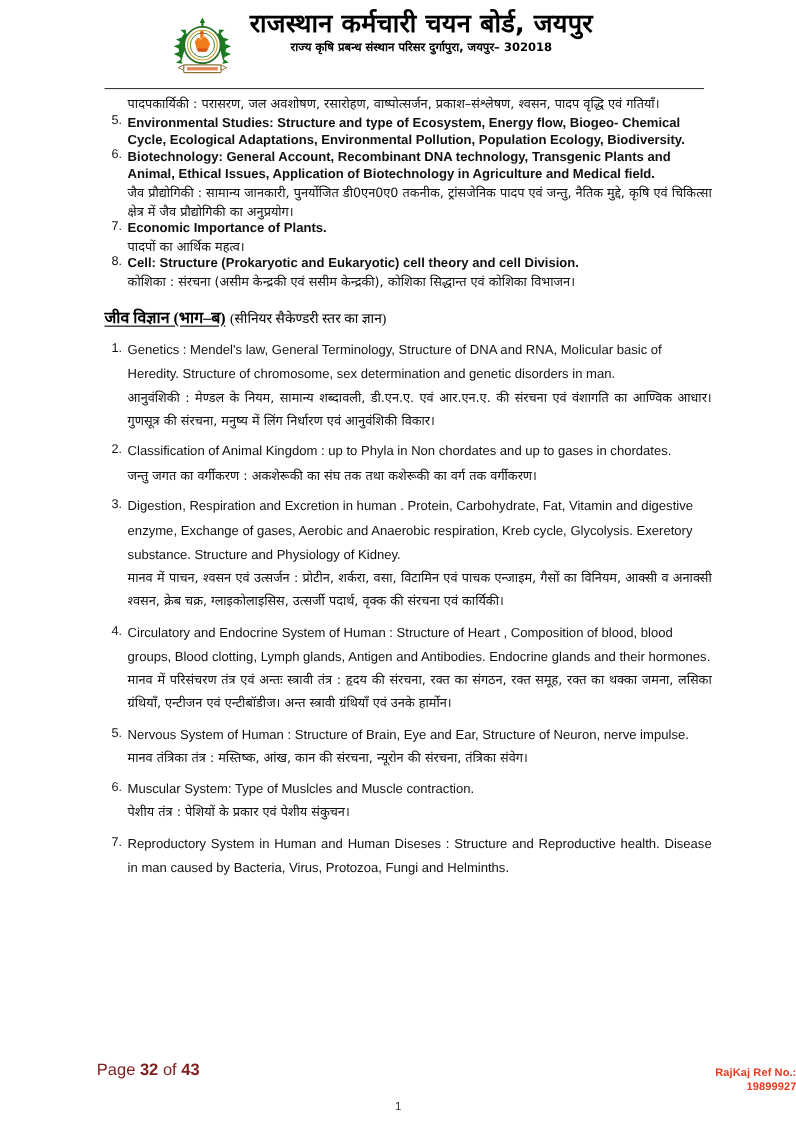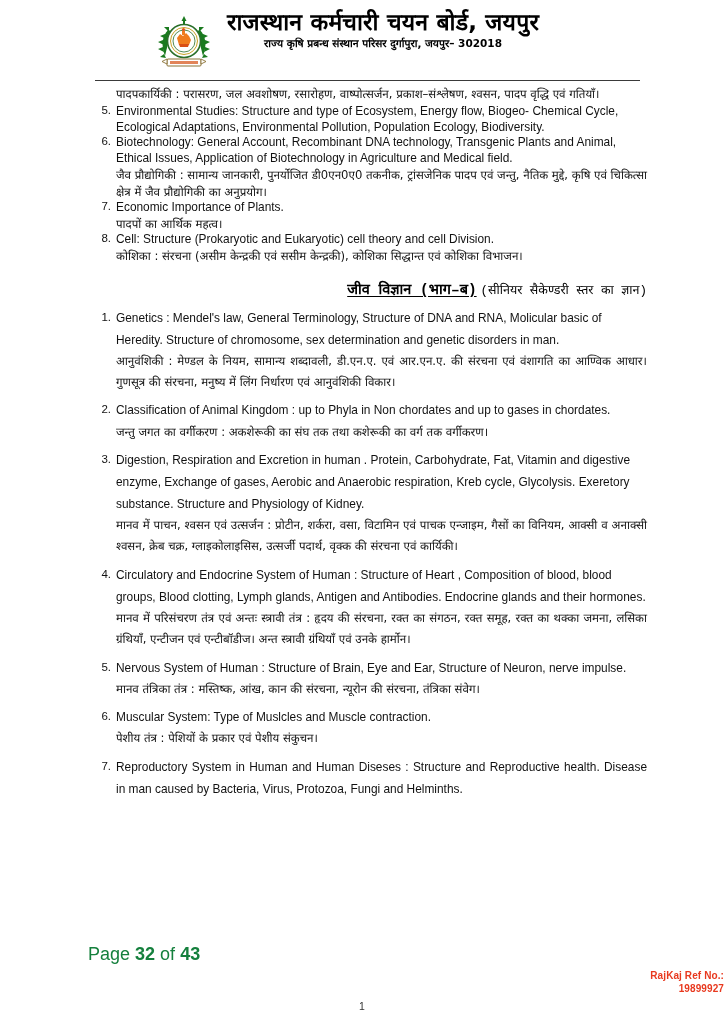--- a/index.html
+++ b/index.html
@@ -134,28 +134,28 @@
     font-size: 11.6px;
     line-height: 1.45;
     color: #111;
     margin: 0;
     text-align: justify;
   }
   .justify { text-align: justify; }
 
   
   .part-a li.item { margin-bottom: 0px; }
-  .part-a .en  { line-height: 1.33; }
+  .part-a .en  { line-height: 1.33; font-weight: bold; }
   .part-a .hi  { line-height: 1.42; }
 
   
   .section-head {
-    text-align: right;
+    text-align: left;
     margin: 13px 0 8px 0;
-    font-family: Liberation Mono, monospace;
+    font-family: Liberation Serif, serif;
     color: #000;
   }
   .section-head .title {
     font-size: 14.5px;
     font-weight: bold;
     text-decoration: underline;
     text-underline-offset: 2px;
   }
   .section-head .sub {
     font-size: 12.5px;
@@ -181,23 +181,23 @@
   .footer {
     position: absolute;
     left: 0;
     top: 944px;
     width: 724px;
     height: 80px;
   }
   .page-num {
     position: absolute;
     left: 88px;
-    top: 0;
-    font-size: 18px;
-    color: #15803d;
+    top: 20px;
+    font-size: 15px;
+    color: #7f1d1d;
   }
   .page-num b { font-weight: bold; }
 
   .rajkaj {
     position: absolute;
     left: 0;
     top: 26px;
     width: 724px;
     text-align: right;
     font-size: 10px;

